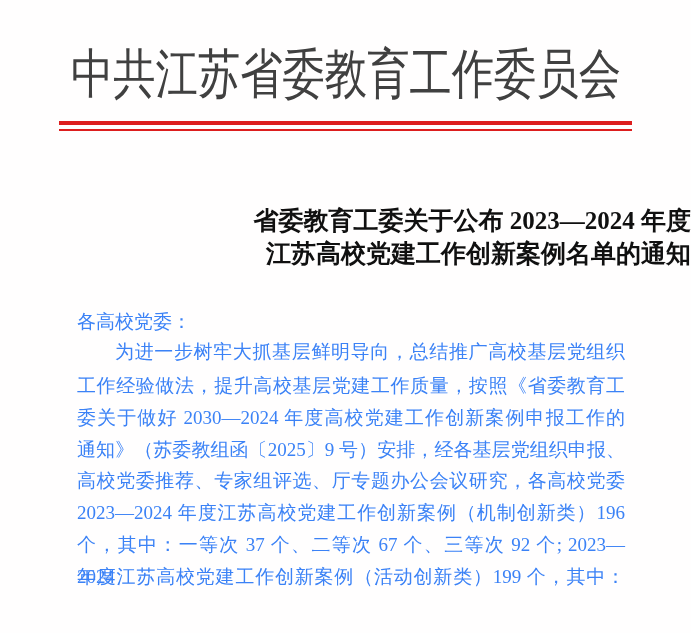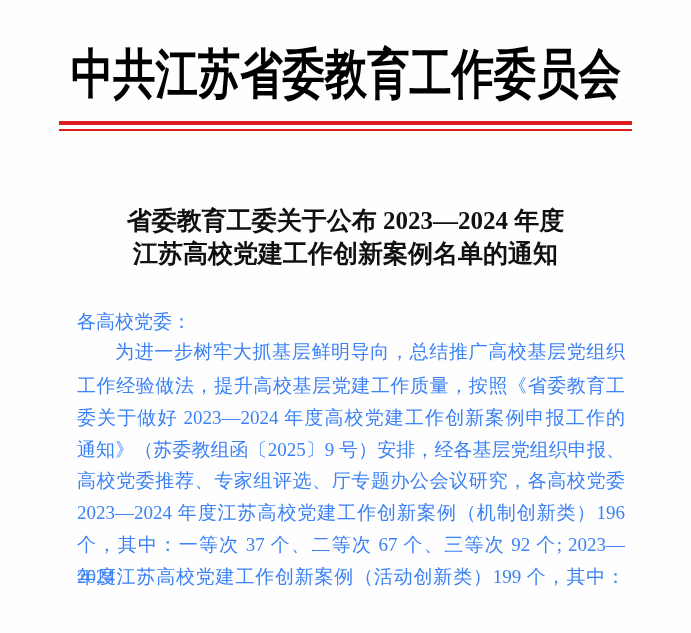--- a/index.html
+++ b/index.html
@@ -16,22 +16,22 @@
     font-family: "Liberation Serif", "DejaVu Serif", serif;
   }
   
   #org-title {
     position: absolute;
     top: 46px;
     left: 0;
     width: 691px;
     text-align: center;
     font-size: 46px;
-    font-weight: bold;
-    color: #000000;
+    font-weight: normal;
+    color: #404040;
     white-space: nowrap;
     line-height: 58px;
   }
   #org-title .stretch {
     display: inline-block;
     transform: scale(0.92, 1.16);
     transform-origin: center center;
   }
   
   .rule-thick {
@@ -62,21 +62,21 @@
     letter-spacing: 1px;
     line-height: 26px;
     white-space: nowrap;
   }
   
   #doc-title {
     position: absolute;
     top: 204px;
     left: 0;
     width: 691px;
-    text-align: center;
+    text-align: right;
     font-weight: bold;
     color: #101010;
     font-size: 25px;
     line-height: 33px;
   }
   
   #body-block {
     position: absolute;
     top: 306px;
     left: 77px;
@@ -117,21 +117,21 @@
 
   <div id="doc-title">
     <div>省委教育工委关于公布 2023—2024 年度</div>
     <div>江苏高校党建工作创新案例名单的通知</div>
   </div>
 
   <div id="body-block">
     <div class="body-line salutation">各高校党委：</div>
     <div class="body-line indent">为进一步树牢大抓基层鲜明导向，总结推广高校基层党组织</div>
     <div class="body-line">工作经验做法，提升高校基层党建工作质量，按照《省委教育工</div>
-    <div class="body-line">委关于做好 2023—2024 年度高校党建工作创新案例申报工作的</div>
+    <div class="body-line">委关于做好 2030—2024 年度高校党建工作创新案例申报工作的</div>
     <div class="body-line">通知》（苏委教组函〔2025〕9 号）安排，经各基层党组织申报、</div>
     <div class="body-line">高校党委推荐、专家组评选、厅专题办公会议研究，各高校党委</div>
     <div class="body-line">2023—2024 年度江苏高校党建工作创新案例（机制创新类）196</div>
     <div class="body-line">个，其中：一等次 37 个、二等次 67 个、三等次 92 个; 2023—2024</div>
     <div class="body-line">年度江苏高校党建工作创新案例（活动创新类）199 个，其中：</div>
   </div>
 
 </div>
 
 </body></html>

